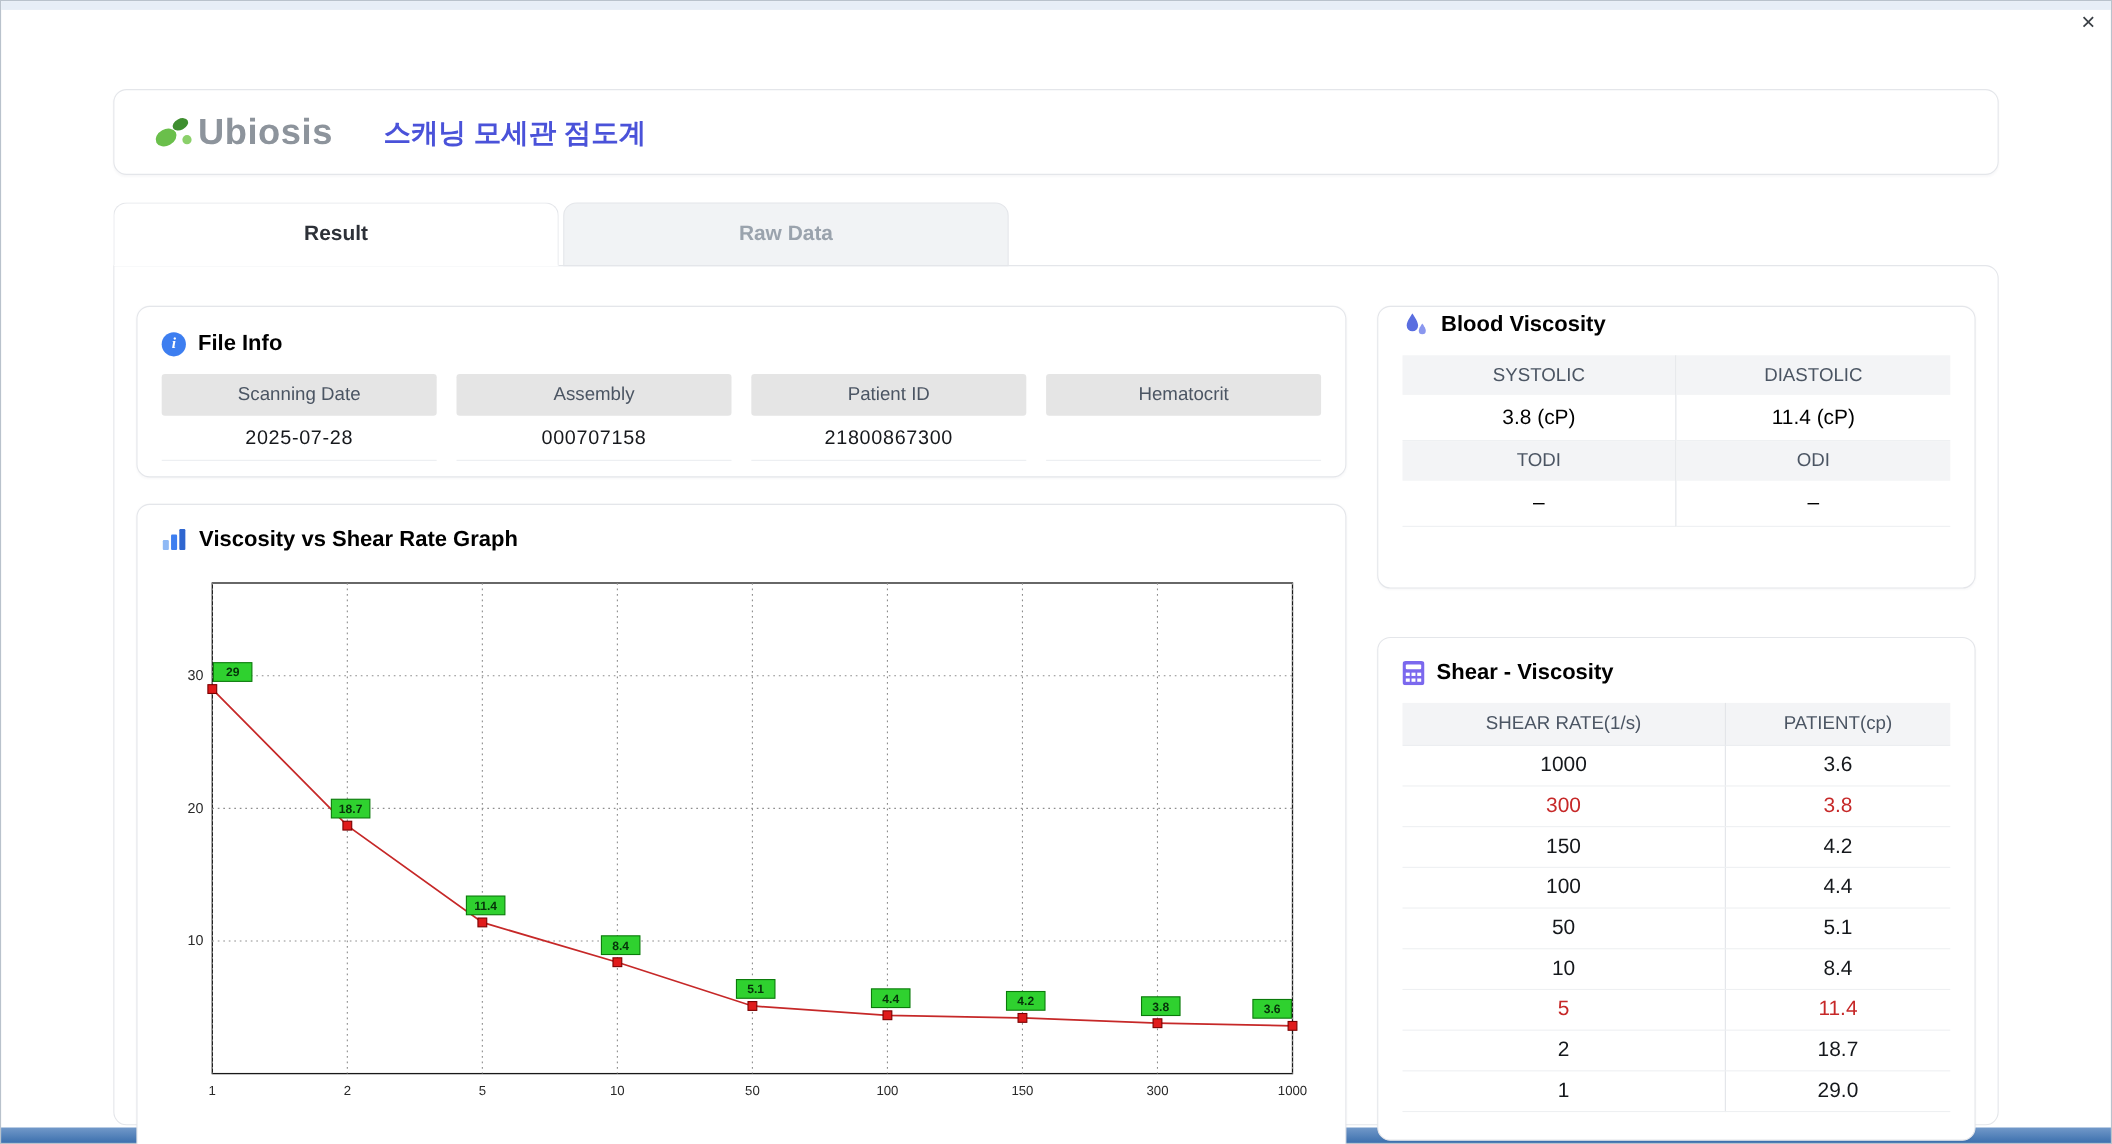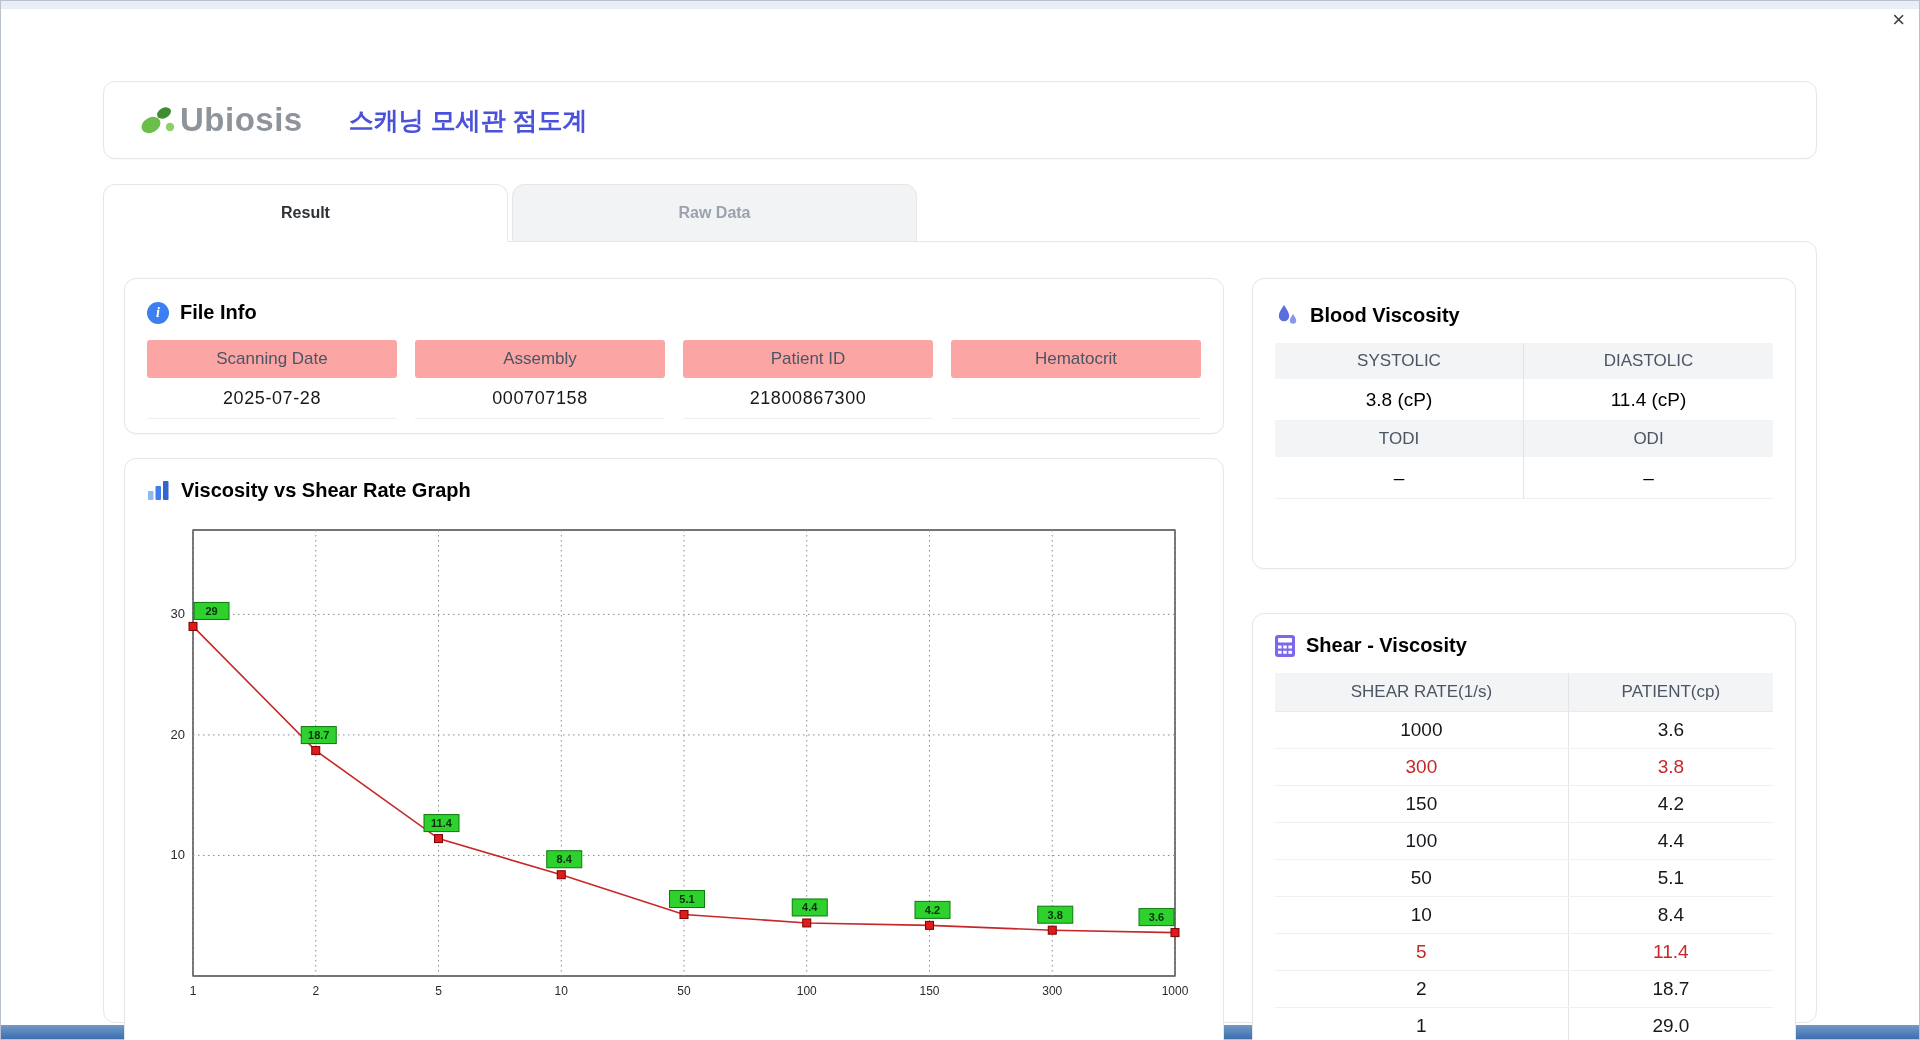--- a/index.html
+++ b/index.html
@@ -43,21 +43,21 @@
   .brand { font-size:33px; font-weight:600; color:#8d949c; letter-spacing:0.5px; }
   .app-title { font-size:25px; font-weight:700; color:#4a52d9; margin-left:46px; }
 
   
   .tabs { margin-top:25px; display:flex; gap:4px; position:relative; z-index:2; }
   .tab {
     width:405px; height:58px;
     display:flex; align-items:center; justify-content:center;
     border:1px solid #e4e6ea; border-radius:12px 12px 0 0;
     margin-bottom:-1px;
-    font-size:16px; cursor:pointer;
+    font-size:19px; cursor:pointer;
   }
   .tab.active { background:#fff; border-bottom:1px solid #ffffff; font-weight:700; color:#2d3138; }
   .tab.inactive { background:#f1f3f5; border-bottom:1px solid #e4e6ea; font-weight:600; color:#9aa3ad; }
 
   
   .main-card {
     position:relative; z-index:1;
     background:#fff; border:1px solid #e4e6ea;
     border-radius:0 12px 12px 12px;
     height:782px;
@@ -76,35 +76,35 @@
     display:flex; align-items:center; justify-content:center;
     font-size:14px; font-weight:700; font-style:italic;
     font-family:"Liberation Serif", serif;
   }
 
   
   .file-info { height:156px; padding:22px; margin-bottom:24px; }
   .fields { display:grid; grid-template-columns:repeat(4,1fr); gap:18px; }
   .field { border-bottom:1px solid #eceef1; }
   .field-label {
-    background:#fca5a5; height:38px;
+    background:#e5e5e5; height:38px;
     display:flex; align-items:center; justify-content:center;
     font-size:17px; color:#4b5563; border-radius:3px;
   }
   .field-value {
     height:40px; display:flex; align-items:center; justify-content:center;
     font-size:18px; color:#16181c; letter-spacing:0.6px;
   }
 
   
   .graph-card { height:655px; padding:20px 22px; }
   .graph-card svg.chart { display:block; margin-top:2px; }
 
   
-  .bv-card { height:291px; padding:24px 22px; margin-bottom:44px; }
+  .bv-card { height:257px; padding:4px 22px; margin-bottom:44px; }
   .bv-grid { display:grid; grid-template-columns:1fr 1fr; }
   .bv-cell { display:flex; align-items:center; justify-content:center; }
   .bv-head { background:#f3f4f6; height:36px; font-size:17px; color:#4b5563;text-align:center; }
   .bv-val { height:42px; font-size:19px; color:#000000; border-bottom:1px solid #eef0f2; }
   .bv-left { border-right:1px solid #e2e4e8; }
 
   
   .sv-card { height:458px; padding:20px 22px; }
   table.sv-table { width:100%; border-collapse:collapse; }
   .sv-table th {

